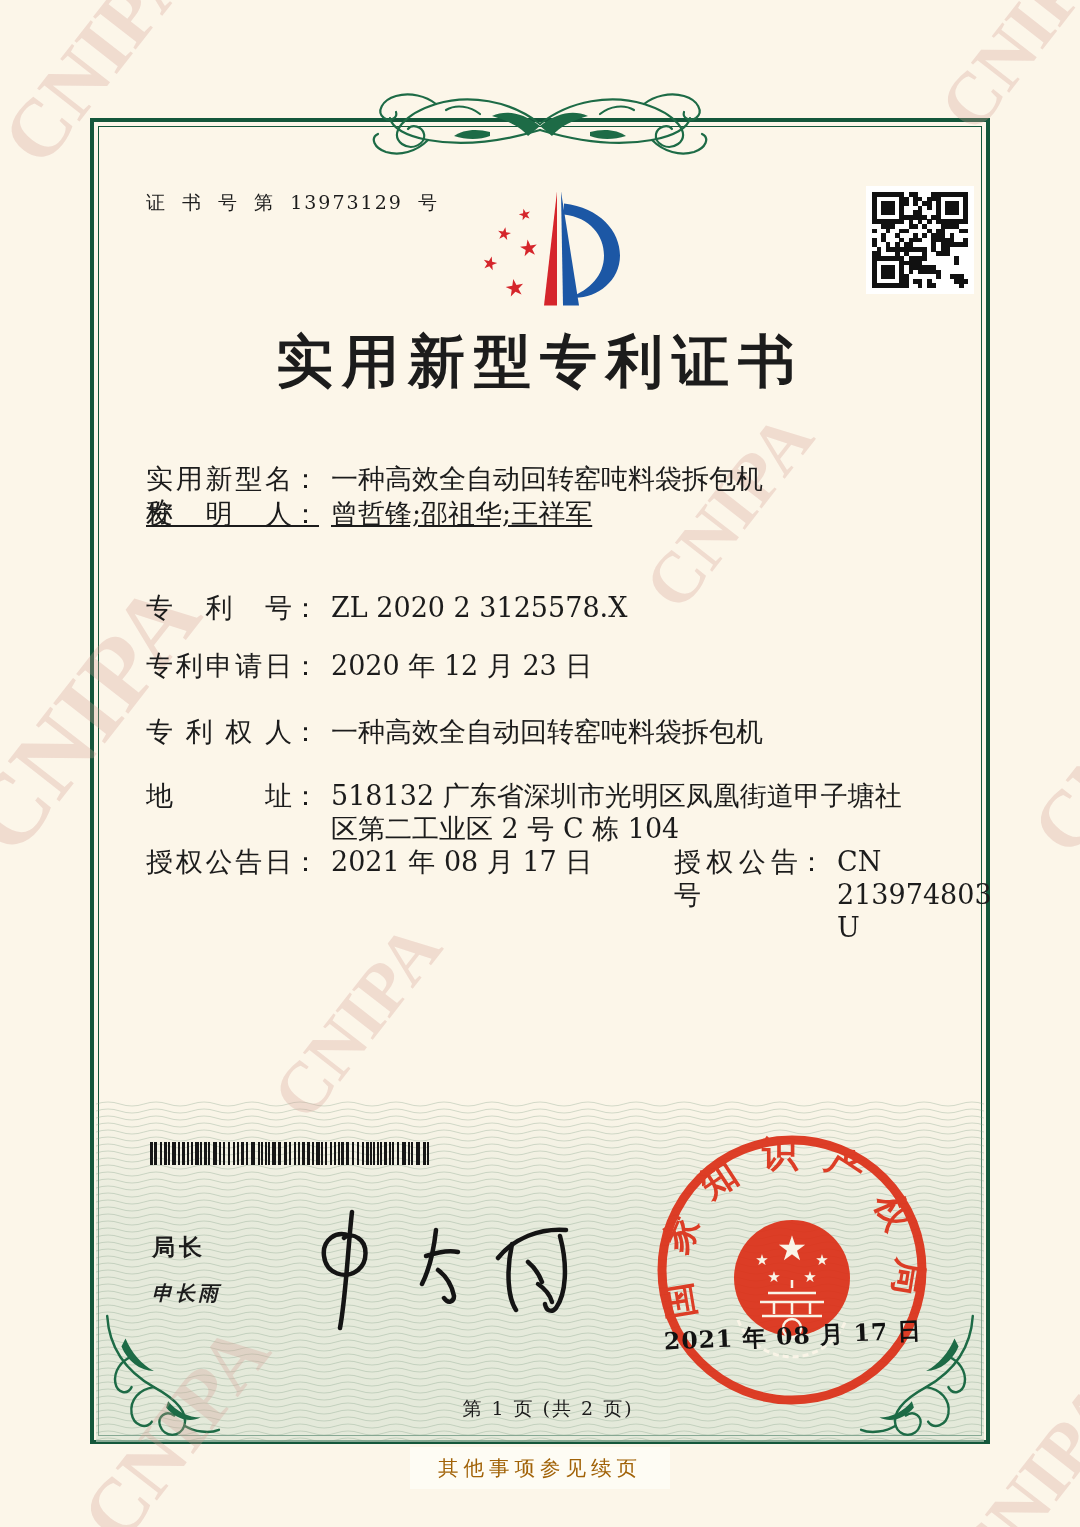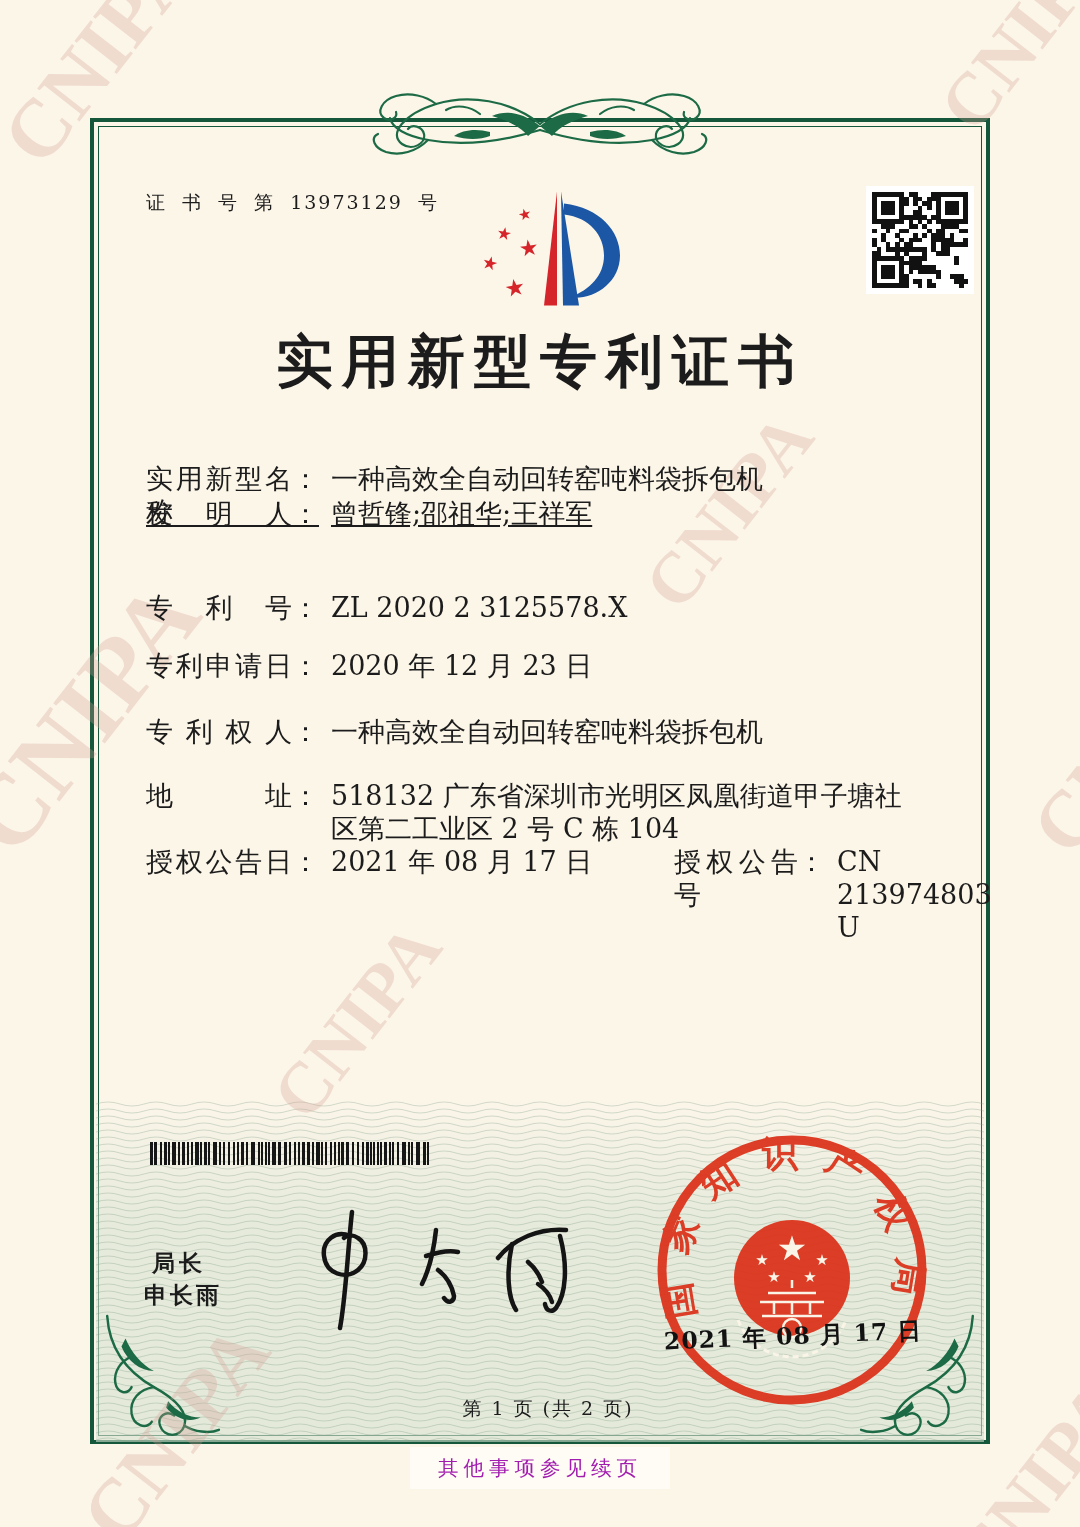--- a/index.html
+++ b/index.html
@@ -30,30 +30,30 @@
   .colon{flex:none;margin-right:12px;}
   .val{max-width:600px;}
   .grant2{position:absolute;left:528px;top:0;display:flex;}
   .grant2 .lbl{width:124px;}
   
   .paras{position:absolute;left:124px;top:893px;width:833px;font-size:21.5px;line-height:37.5px;
          text-align:justify;z-index:4;}
   .paras p{margin:0;text-indent:44px;}
   
   .barcode{position:absolute;left:150px;top:1142px;z-index:4;}
-  .director-title{position:absolute;left:152px;top:1232px;font-size:23px;letter-spacing:4px;font-weight:600;z-index:4;margin-top:16px;}
-  .director-name{position:absolute;left:144px;top:1280px;font-size:23px;letter-spacing:3px;font-weight:600;z-index:4;}
+  .director-title{position:absolute;left:152px;top:1232px;font-size:23px;letter-spacing:4px;font-weight:600;z-index:4;}
+  .director-name{position:absolute;left:152px;top:1280px;font-size:20px;letter-spacing:3px;font-weight:600;z-index:4;font-style:italic;}
   .signature{position:absolute;left:288px;top:1196px;z-index:4;}
   .seal{position:absolute;left:650px;top:1128px;z-index:5;}
   .sealdate{position:absolute;left:662px;top:1320px;width:262px;text-align:center;font-size:23.5px;
             font-weight:600;letter-spacing:1px;color:#121212;transform:rotate(-2.5deg);z-index:6;}
   .pagefoot{position:absolute;left:8px;top:1396px;width:100%;text-align:center;font-size:19px;
             letter-spacing:2px;z-index:4;}
   .contnote{position:absolute;left:50%;top:1447px;transform:translateX(-50%);background:#fefcf4;
-            padding:7px 28px;font-size:20.5px;letter-spacing:5px;color:#a21caf;z-index:4;}
+            padding:7px 28px;font-size:20.5px;letter-spacing:5px;color:#a16207;z-index:4;}
   .orn{position:absolute;z-index:2;}
 </style>
 </head>
 <body>
 
 <div class="page">
 
   <span class="wm" style="left:-28px;top:6px;font-size:82px;transform:rotate(-52deg);">CNIPA</span>
   <span class="wm" style="left:912px;top:-12px;font-size:74px;transform:rotate(-52deg);">CNIPA</span>
   <span class="wm" style="left:-72px;top:660px;font-size:100px;transform:rotate(-52deg);">CNIPA</span>

